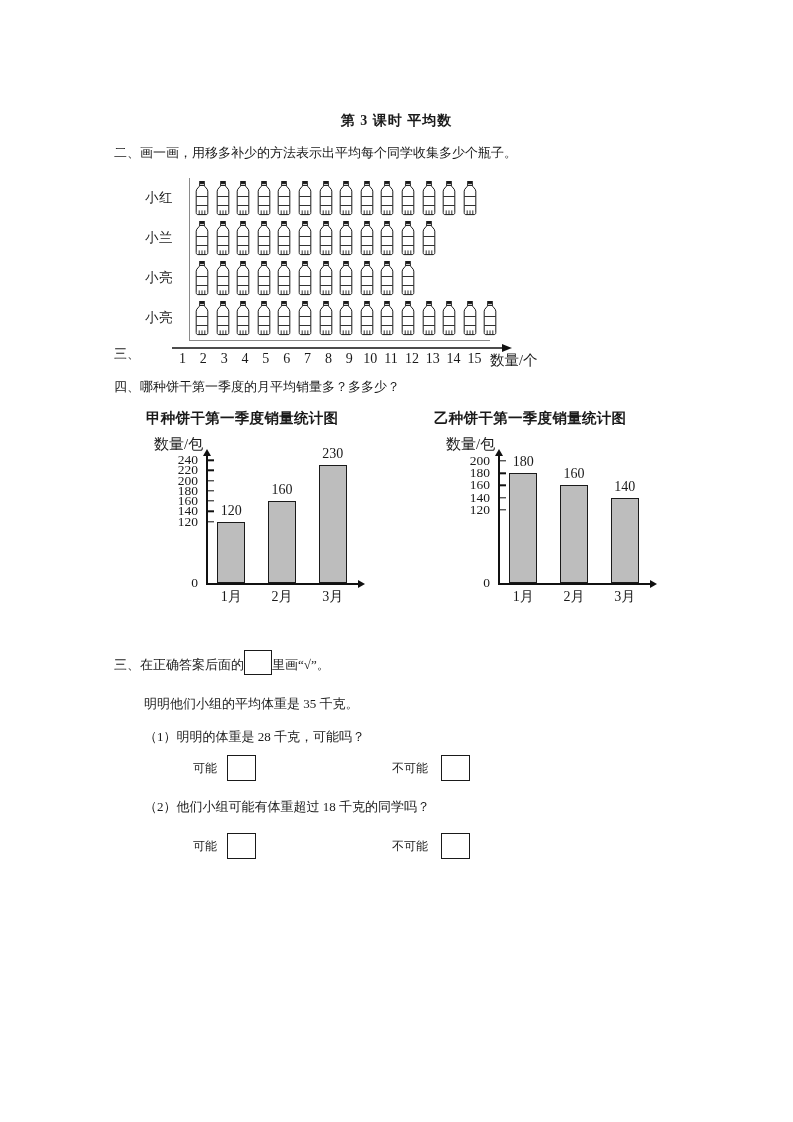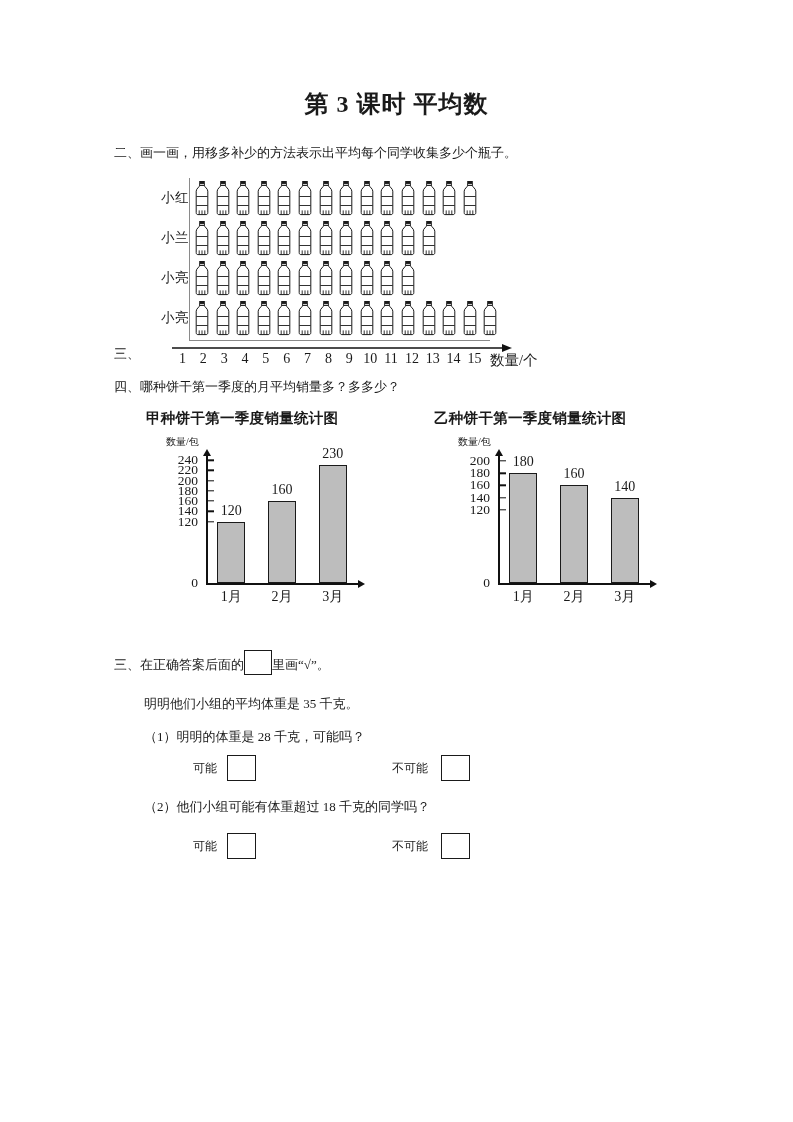--- a/index.html
+++ b/index.html
@@ -19,24 +19,24 @@
   .page {
     position: absolute;
     left: 0; top: 0;
     width: 793px;
     height: 1122px;
   }
 
   
   .doc-title {
     position: absolute;
-    left: 0; top: 88px;
+    left: 0; top: 112px;
     width: 793px;
     text-align: center;
-    font-size: 24px;
+    font-size: 14px;
     font-weight: bold;
     letter-spacing: 1px;
   }
 
   
   .prompt {
     position: absolute;
     font-size: 13px;
     line-height: 1.5;
     white-space: nowrap;
@@ -63,21 +63,21 @@
     left: 0; top: 0;
     width: 44px;
     height: 162px;
   }
   .picto-label {
     position: absolute;
     left: 0;
     width: 44px;
     height: 40px;
     line-height: 40px;
-    text-align: right;
+    text-align: left;
     font-size: 13.5px;
     letter-spacing: 0.5px;
   }
   .picto-grid {
     position: absolute;
     left: 44px;
     top: 0;
     width: 300px;
     height: 162px;
     border-left: 1.1px solid #8a8a8a;
@@ -144,23 +144,23 @@
   .chart {
     position: absolute;
     width: 230px;
     height: 180px;
   }
   #chart-left  { left: 148px; top: 435px; }
   #chart-right { left: 440px; top: 435px; }
 
   .chart .y-axis-name {
     position: absolute;
-    left: 18px;
+    left: 6px;
     top: 0px;
-    font-size: 10px;
+    font-size: 15px;
     white-space: nowrap;
   }
   .chart .plot {
     position: absolute;
     left: 58px;
     top: 20px;
     width: 160px;
     height: 128px;
   }
   .chart .axis-v {

